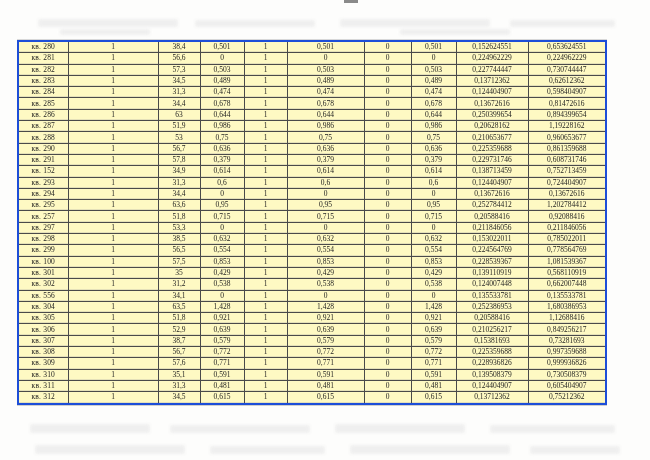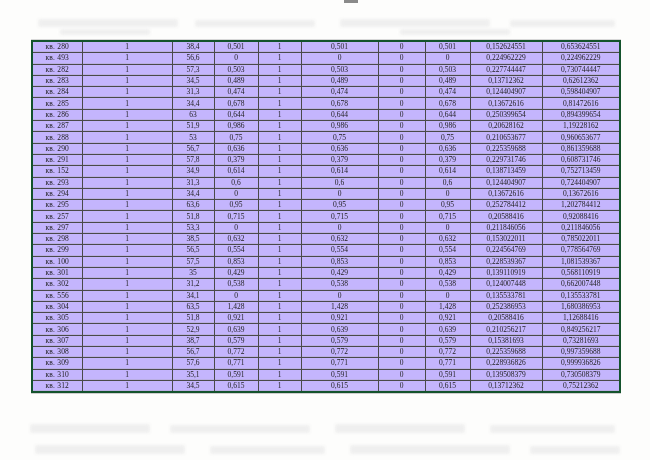--- a/index.html
+++ b/index.html
@@ -25,28 +25,28 @@
     border-radius: 2px;
     opacity: 0.85;
   }
   .top-edge-mark {
     position: absolute;
     background: #8a8a8a;
     filter: blur(0.6px);
   }
   table.data-table {
     position: absolute;
-    left: 31px;
+    left: 17px;
     top: 40px;
     width: 589px;
     border-collapse: collapse;
     table-layout: fixed;
-    border: 2px solid #14532d;
+    border: 2px solid #1d4ed8;
     box-shadow: 0 1px 0 #cfcfcf, 0 -1px 0 #d8d8d8;
-    background: #c4b5fd;
+    background: #fef9c3;
   }
   table.data-table td {
     border: 1px solid #4a4a4a;
     height: 10.3px;
     padding: 0 1px;
     font-size: 7.5px;
     line-height: 10px;
     text-align: center;
     vertical-align: middle;
     color: #1e1e1e;
@@ -92,21 +92,21 @@
           <td>38,4</td>
           <td>0,501</td>
           <td>1</td>
           <td>0,501</td>
           <td>0</td>
           <td>0,501</td>
           <td>0,152624551</td>
           <td>0,653624551</td>
         </tr>
         <tr>
-          <td class="row-label">кв. 493</td>
+          <td class="row-label">кв. 281</td>
           <td>1</td>
           <td>56,6</td>
           <td>0</td>
           <td>1</td>
           <td>0</td>
           <td>0</td>
           <td>0</td>
           <td>0,224962229</td>
           <td>0,224962229</td>
         </tr>
@@ -438,20 +438,32 @@
           <td class="row-label">кв. 310</td>
           <td>1</td>
           <td>35,1</td>
           <td>0,591</td>
           <td>1</td>
           <td>0,591</td>
           <td>0</td>
           <td>0,591</td>
           <td>0,139508379</td>
           <td>0,730508379</td>
+        </tr>
+        <tr>
+          <td class="row-label">кв. 311</td>
+          <td>1</td>
+          <td>31,3</td>
+          <td>0,481</td>
+          <td>1</td>
+          <td>0,481</td>
+          <td>0</td>
+          <td>0,481</td>
+          <td>0,124404907</td>
+          <td>0,605404907</td>
         </tr>
         <tr>
           <td class="row-label">кв. 312</td>
           <td>1</td>
           <td>34,5</td>
           <td>0,615</td>
           <td>1</td>
           <td>0,615</td>
           <td>0</td>
           <td>0,615</td>

